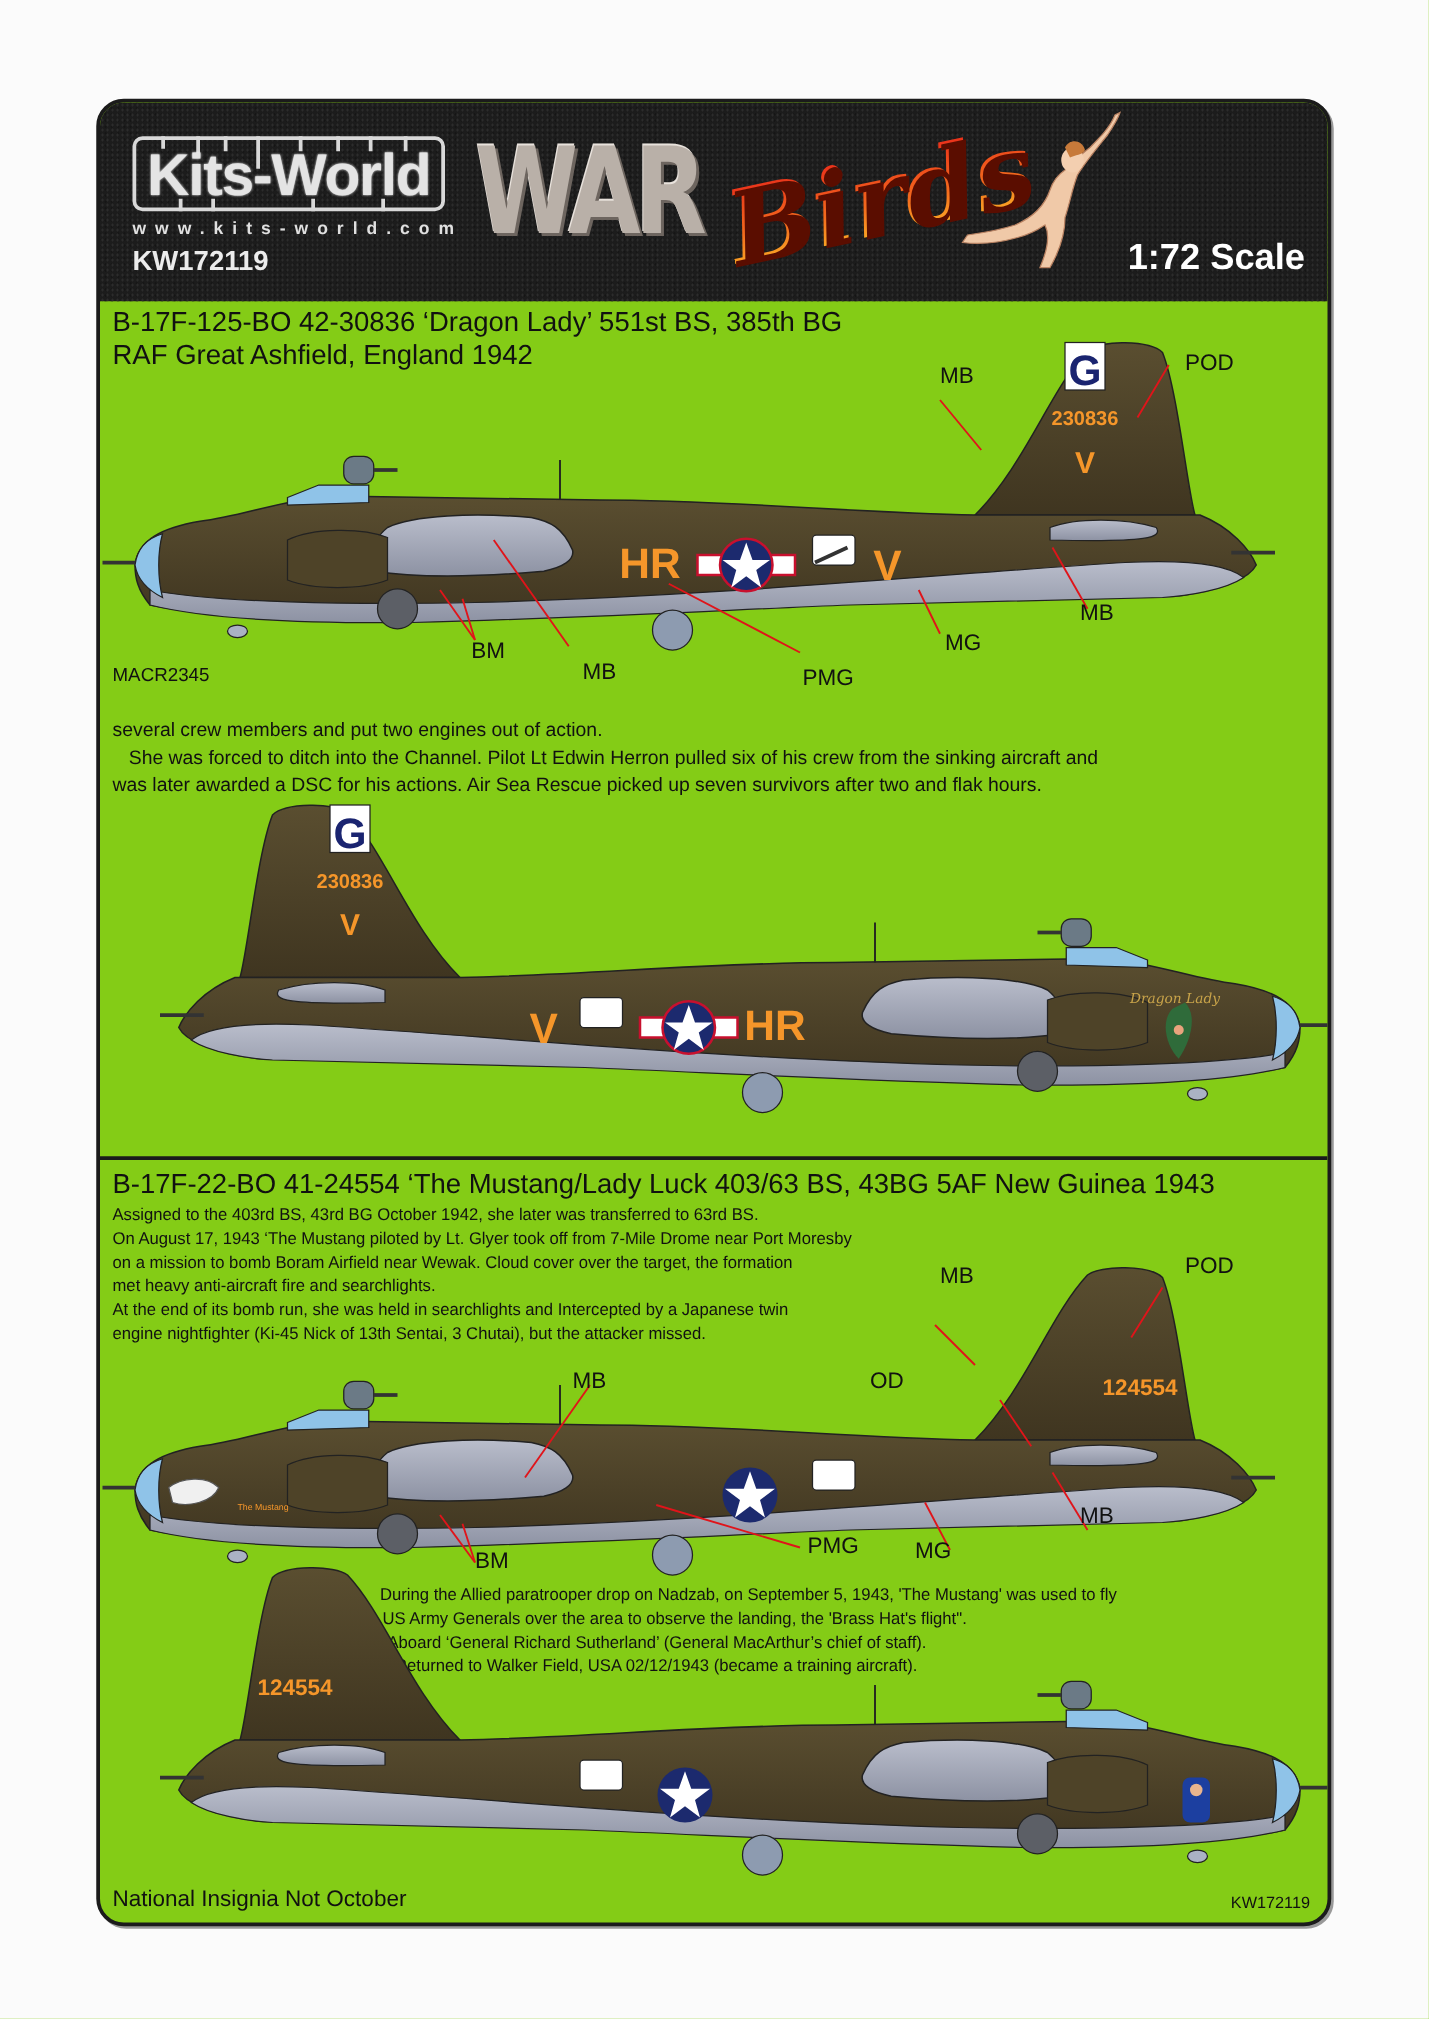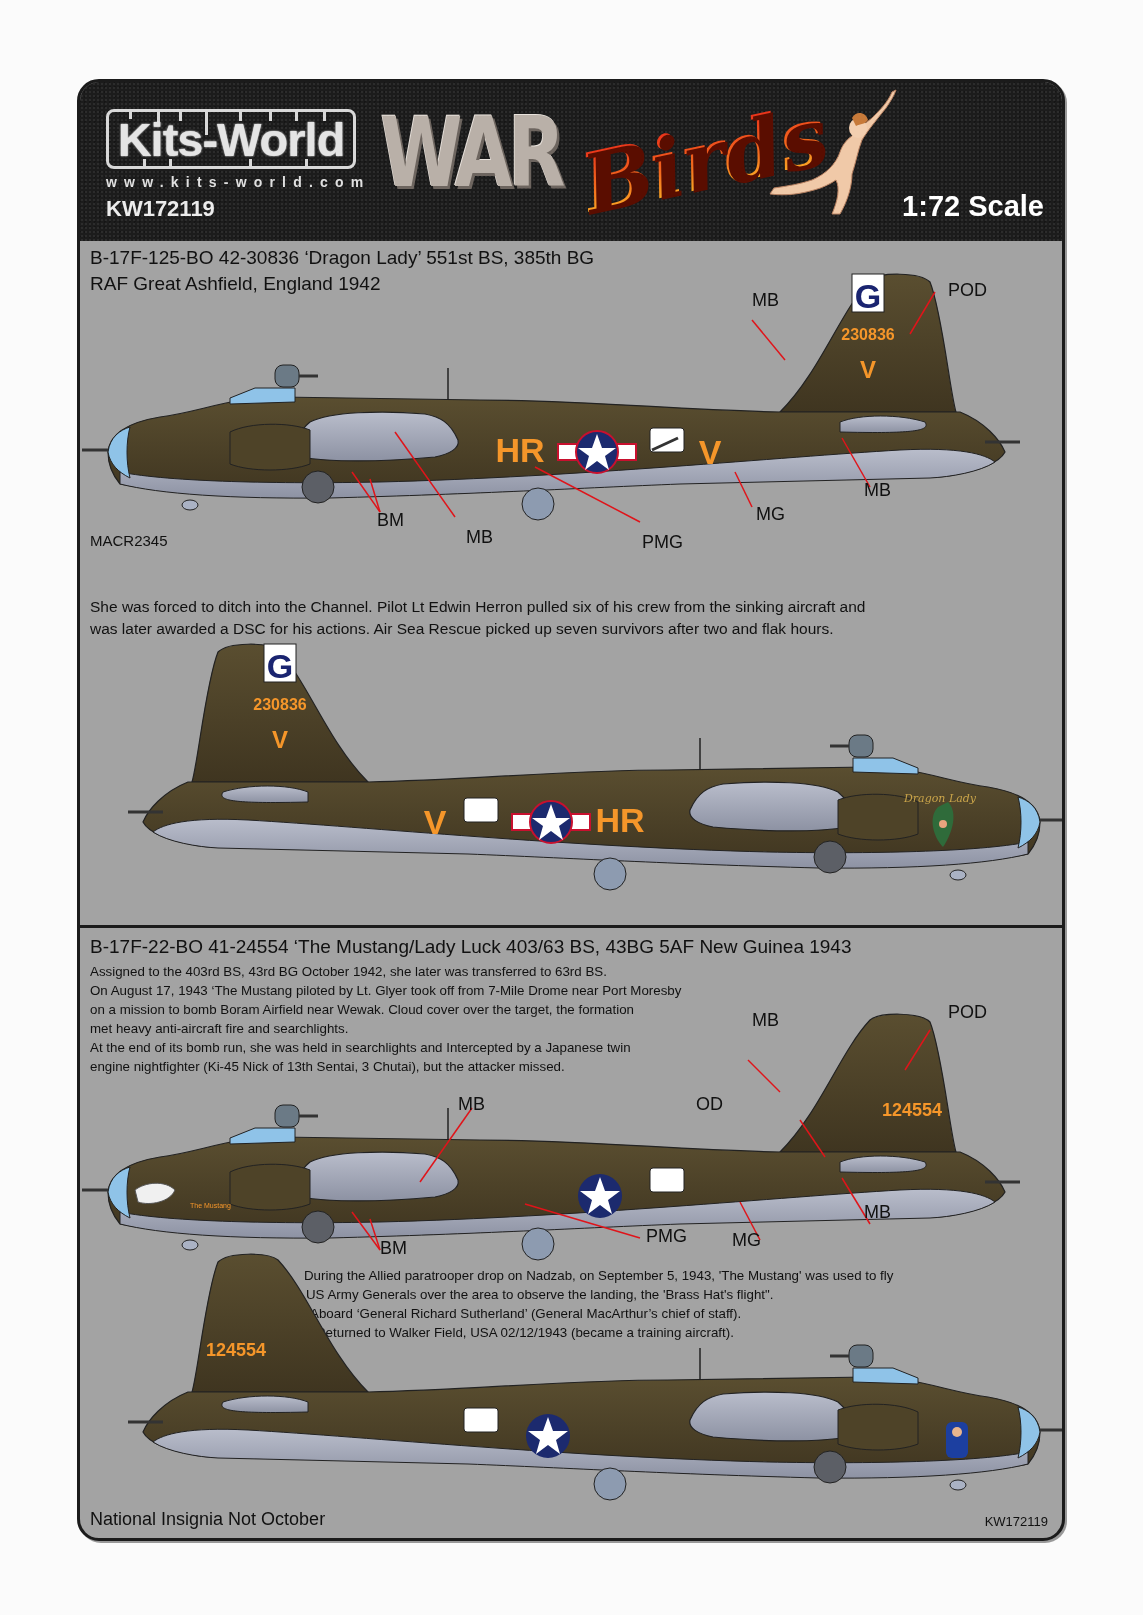--- a/index.html
+++ b/index.html
@@ -1,35 +1,35 @@
 <!DOCTYPE html>
 <html><head>
 <meta charset="utf-8">
 <style>
   html, body { margin:0; padding:0; }
   body { width:1143px; height:1615px; background:#fbfbfb; position:relative; overflow:hidden; font-family:"Liberation Sans", sans-serif; }
-  .card { position:absolute; left:77px; top:79px; width:988px; height:1462px; border:3px solid #1b1b1b; border-radius:22px; background:#a3a3a3; overflow:hidden; box-sizing:border-box; box-shadow:2px 2px 0 #999; }
+  .card { position:absolute; left:77px; top:79px; width:988px; height:1462px; border:3px solid #1b1b1b; border-radius:22px; background:#84cc16; overflow:hidden; box-sizing:border-box; box-shadow:2px 2px 0 #999; }
   .header { position:absolute; left:0; top:0; width:100%; height:159px; background:#1c1c1c;
     background-image: radial-gradient(#2c2c2c 1px, transparent 1px), radial-gradient(#151515 1px, transparent 1px);
     background-size:4px 4px, 5px 5px; background-position:0 0, 2px 2px; }
   .kw-logo { position:absolute; left:26px; top:27px; width:250px; height:60px; border:3px solid #d8d8d8; border-radius:8px; box-sizing:border-box; }
   .kw-logo .sprue { position:absolute; width:3px; background:#d8d8d8; }
   .kw-logo-text { position:absolute; left:0; top:2px; width:100%; text-align:center; font-size:47px; font-weight:bold; color:#e4e4e4; letter-spacing:-1px; line-height:52px; text-shadow:0 0 2px #fff; }
   .kw-url { position:absolute; left:26px; top:92px; font-size:14px; font-weight:bold; color:#e0e0e0; letter-spacing:7.2px; }
   .kw-code { position:absolute; left:26px; top:114px; font-size:22px; font-weight:bold; color:#ececec; }
   .war { position:absolute; left:300px; top:21px; font-size:96px; font-weight:bold; font-family:"DejaVu Sans", sans-serif; letter-spacing:-6px; line-height:100px;
     color:#b9b0a8; transform:scaleX(0.78); transform-origin:left top;
     text-shadow: 3px 3px 0 #6d655f, -1px -1px 0 #e8e2dc; }
   .birds { position:absolute; left:500px; top:32px; font-size:82px; font-style:italic; font-weight:bold; font-family:"DejaVu Serif", serif; color:#f24a1c; transform:rotate(-12deg); line-height:90px;
     text-shadow: 2px 2px 0 #5a0d00; }
   .birds-grad { background:linear-gradient(180deg,#e8241a 0%, #f36a1d 55%, #ffcc2a 100%); -webkit-background-clip:text; background-clip:text; color:transparent; }
   .pinup { position:absolute; left:680px; top:6px; width:150px; height:130px; }
   .scale { position:absolute; right:18px; top:108px; font-size:29px; font-weight:bold; color:#fff; }
 
-  .sec-title { position:absolute; left:10px; font-size:19px; color:#111; line-height:25px; white-space:nowrap; }
+  .sec-title { position:absolute; left:10px; font-size:22px; color:#111; line-height:25px; white-space:nowrap; }
   .para { position:absolute; font-size:15.5px; color:#111; line-height:22px; white-space:nowrap; }
   .para.sm { font-size:13.6px; line-height:19.5px; transform:scaleX(0.98); transform-origin:left top; }
   .callout { position:absolute; font-size:18px; color:#111; }
   .divider { position:absolute; left:0; top:843px; width:100%; height:3px; background:#1b1b1b; }
   .footer-note { position:absolute; left:10px; top:1427px; font-size:18px; color:#111; }
   .footer-code { position:absolute; right:14px; top:1432px; font-size:13px; color:#111; }
   svg.plane { position:absolute; overflow:visible; }
 </style>
 </head>
 <body>
@@ -138,21 +138,22 @@
 
   <div class="callout" style="left:672px;top:208px">MB</div>
   <div class="callout" style="left:868px;top:198px">POD</div>
   <div class="callout" style="left:784px;top:398px">MB</div>
   <div class="callout" style="left:676px;top:422px">MG</div>
   <div class="callout" style="left:297px;top:428px">BM</div>
   <div class="callout" style="left:386px;top:445px">MB</div>
   <div class="callout" style="left:562px;top:450px">PMG</div>
 
   <div class="para" style="left:10px;top:448px;font-size:15px">MACR2345</div>
-  <div class="para" style="left:10px;top:514px">She was forced to ditch into the Channel. Pilot Lt Edwin Herron pulled six of his crew from the sinking aircraft and</div>
+  <div class="para" style="left:10px;top:492px">several crew members and put two engines out of action.</div>
+  <div class="para" style="left:23px;top:514px">She was forced to ditch into the Channel. Pilot Lt Edwin Herron pulled six of his crew from the sinking aircraft and</div>
   <div class="para" style="left:10px;top:536px">was later awarded a DSC for his actions. Air Sea Rescue picked up seven survivors after two and flak hours.</div>
 
   <svg class="plane" style="left:0;top:560px" width="988" height="285" viewBox="0 0 988 285" transform="scale(-1,1)">
     <defs>
       <linearGradient id="od2" x1="0" y1="0" x2="0" y2="1">
         <stop offset="0" stop-color="#5a4e30"></stop>
           <stop offset="1" stop-color="#3f3520"></stop>
       </linearGradient>
       <linearGradient id="ng2" x1="0" y1="0" x2="0" y2="1">
         <stop offset="0" stop-color="#b9bdcb"></stop>

